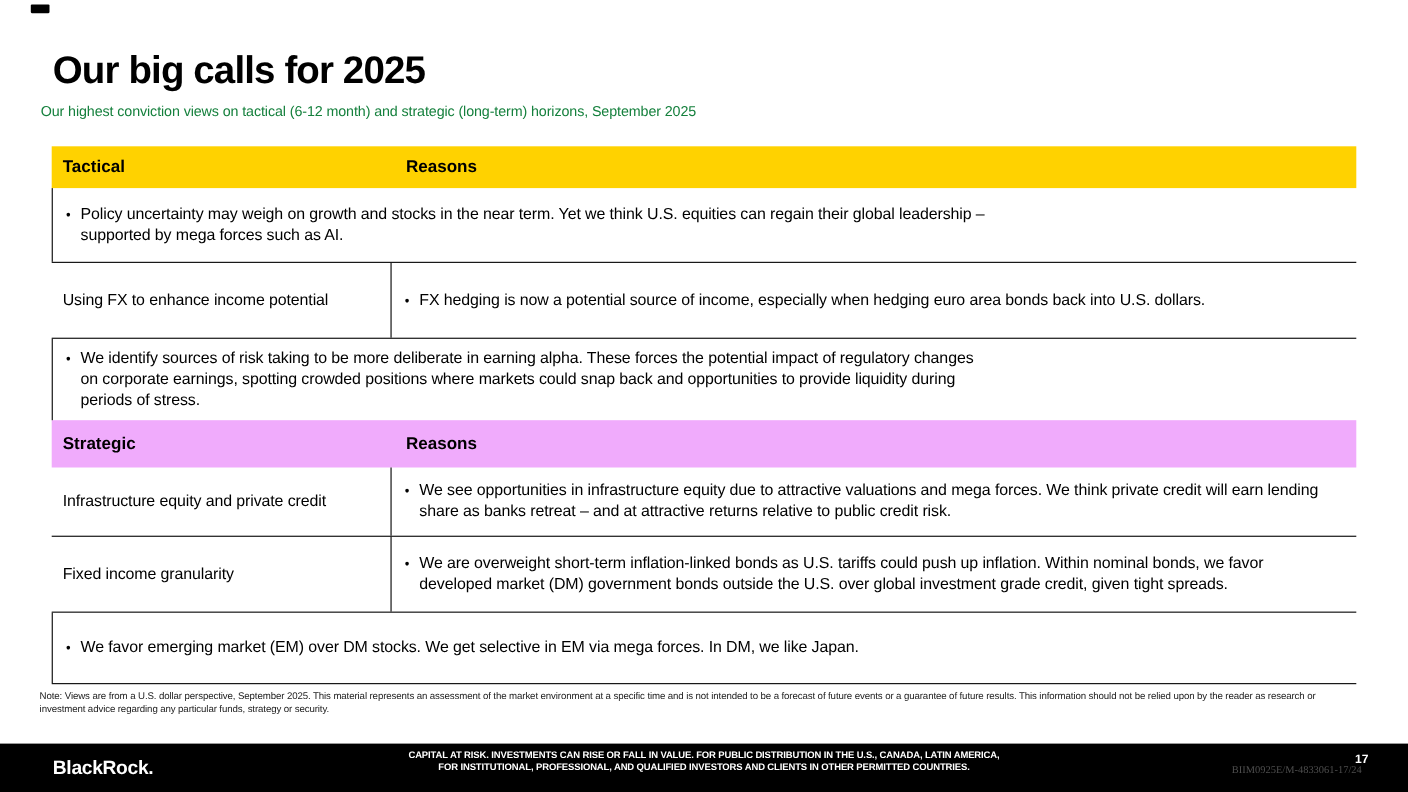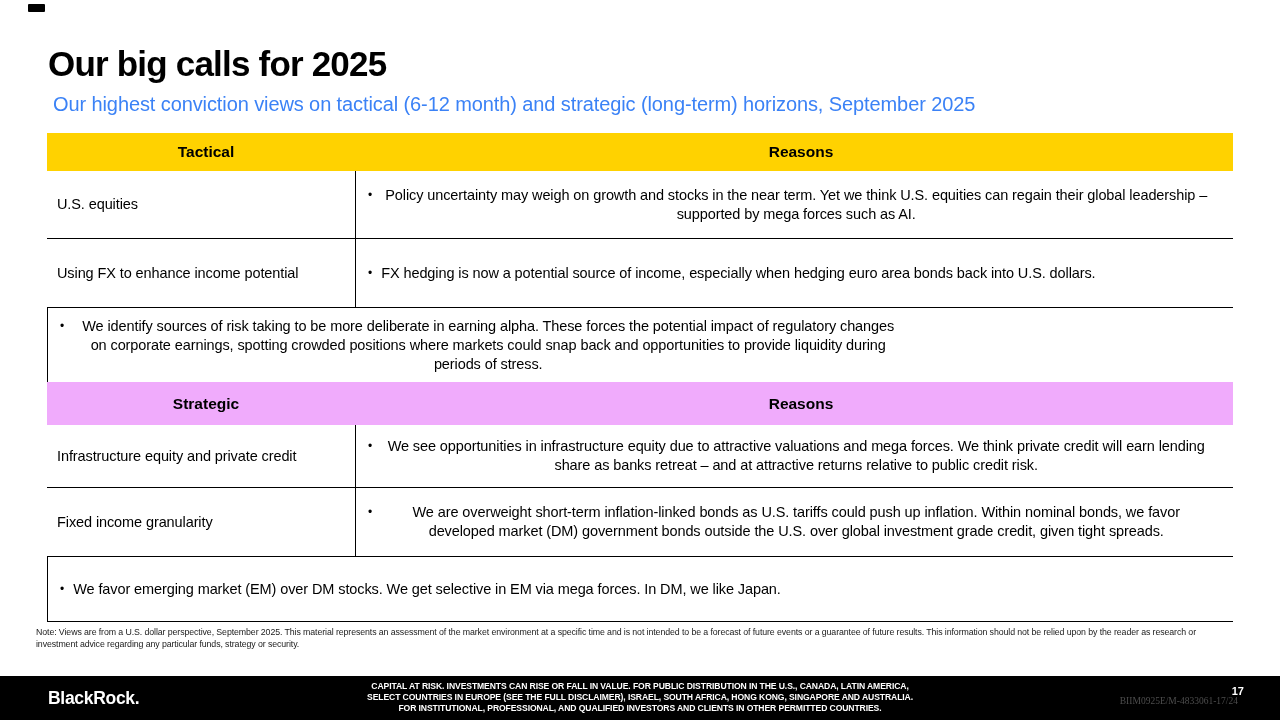--- a/index.html
+++ b/index.html
@@ -6,23 +6,23 @@
   html,body { background:#e8e8e8; }
   .slide {
     position:relative; width:1280px; height:720px; background:#ffffff;
     font-family:"Liberation Sans", sans-serif; color:#000; overflow:hidden;
   }
   .corner-mark { position:absolute; left:28px; top:4px; width:17px; height:8px; background:#000; border-radius:1px; }
   .title {
     position:absolute; left:48px; top:44px; font-size:35px; font-weight:bold;
     letter-spacing:-0.8px; color:#000;
   }
-  .subtitle { position:absolute; left:53px; top:93px; font-size:20px; color:#3b82f6; letter-spacing:-0.1px; }
+  .subtitle { position:absolute; left:37px; top:93px; font-size:13px; color:#15803d; letter-spacing:-0.1px; }
 
-  .calls-table { position:absolute; left:47px; top:133px; width:1186px;text-align:center; }
+  .calls-table { position:absolute; left:47px; top:133px; width:1186px; }
   .sec-header { display:flex; align-items:center; font-weight:bold; font-size:15.5px; }
   .sec-header.tactical { height:38px; background:#FFD200; }
   .sec-header.strategic { height:43px; background:#f0abfc; }
   .hdr-col1 { width:308px; padding-left:10px; }
   .hdr-col2 { flex:1; padding-left:14px; }
 
   .trow { display:flex; border-bottom:1px solid #000; }
   .trow.no-border { border-bottom:none; }
   .cell-call {
     width:308px; padding:6px 33px 6px 10px; display:flex; align-items:center;
@@ -71,23 +71,20 @@
   <div class="subtitle">Our highest conviction views on tactical (6-12 month) and strategic (long-term) horizons, September 2025</div>
 
   <div class="calls-table">
 
     <div class="sec-header tactical">
       <div class="hdr-col1">Tactical</div>
       <div class="hdr-col2">Reasons</div>
     </div>
 
     <div class="trow" style="height:68px">
-      <div class="cell-call">
-        <span>U.S. equities</span>
-      </div>
       <div class="cell-reason">
         <div class="bullet-item">
           <span class="bullet">•</span>
           <span class="reason-text">Policy uncertainty may weigh on growth and stocks in the near term. Yet we think U.S. equities can regain their global leadership – supported by mega forces such as AI.</span>
         </div>
       </div>
     </div>
 
     <div class="trow" style="height:69px">
       <div class="cell-call">
@@ -149,20 +146,19 @@
     </div>
 
   </div>
 
   <div class="note">Note: Views are from a U.S. dollar perspective, September 2025. This material represents an assessment of the market environment at a specific time and is not intended to be a forecast of future events or a guarantee of future results. This information should not be relied upon by the reader as research or investment advice regarding any particular funds, strategy or security.</div>
 
   <div class="footer">
     <div class="logo">BlackRock.</div>
     <div class="disclaimer">
       <div>CAPITAL AT RISK. INVESTMENTS CAN RISE OR FALL IN VALUE. FOR PUBLIC DISTRIBUTION IN THE U.S., CANADA, LATIN AMERICA,</div>
-      <div>SELECT COUNTRIES IN EUROPE (SEE THE FULL DISCLAIMER), ISRAEL, SOUTH AFRICA, HONG KONG, SINGAPORE AND AUSTRALIA.</div>
       <div>FOR INSTITUTIONAL, PROFESSIONAL, AND QUALIFIED INVESTORS AND CLIENTS IN OTHER PERMITTED COUNTRIES.</div>
     </div>
     <div class="page-num">17</div>
     <div class="doc-id">BIIM0925E/M-4833061-17/24</div>
   </div>
 
 </div>
 
 </body></html>

